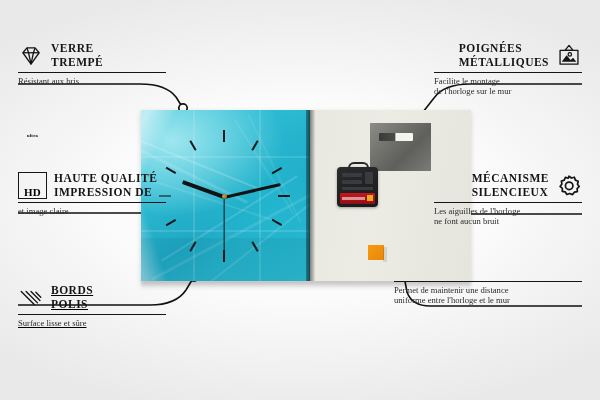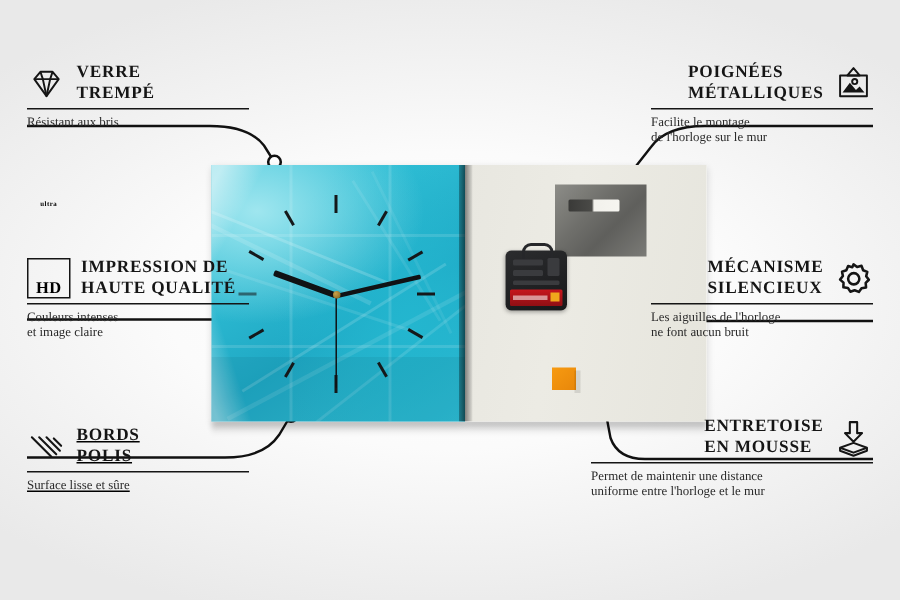--- a/index.html
+++ b/index.html
@@ -223,26 +223,25 @@
     <div class="co-desc">Résistant aux bris</div>
   </div>
 
   <div class="callout left" style="left:18px;top:172px;width:148px;">
     <div class="co-head">
       <div class="hd-badge">
         <div class="u">ultra</div>
         <div class="h">HD</div>
       </div>
       <div>
+        <div class="co-title">HAUTE QUALITÉ</div>
         <div class="co-title">IMPRESSION DE</div>
-        <div class="co-title">HAUTE QUALITÉ</div>
-      </div>
-    </div>
-    <div class="co-rule"></div>
-    <div class="co-desc">Couleurs intenses</div>
+      </div>
+    </div>
+    <div class="co-rule"></div>
     <div class="co-desc">et image claire</div>
   </div>
 
   <div class="callout left" style="left:18px;top:284px;width:148px;text-decoration:underline;">
     <div class="co-head">
       <svg class="ico" viewBox="0 0 32 32">
         <g stroke="#151515" stroke-width="1.7" fill="none" stroke-linecap="round">
           <path d="M4,8 L20,24"></path>
             <path d="M10,8 L24,22"></path>
             <path d="M16,8 L27,19"></path>
@@ -292,31 +291,18 @@
           <circle cx="16.2" cy="15.8" r="4.6"></circle>
         </g>
       </svg>
     </div>
     <div class="co-rule"></div>
     <div class="co-desc">Les aiguilles de l'horloge</div>
     <div class="co-desc">ne font aucun bruit</div>
   </div>
 
   <div class="callout right" style="left:394px;top:278px;width:188px;">
-    <div class="co-head">
-      <div>
-        <div class="co-title">ENTRETOISE</div>
-        <div class="co-title">EN MOUSSE</div>
-      </div>
-      <svg class="ico" viewBox="0 0 32 32">
-        <g fill="none" stroke="#151515" stroke-width="1.7" stroke-linejoin="round">
-          <path d="M13,3 L19,3 L19,12 L23,12 L16,19 L9,12 L13,12 Z"></path>
-          <path d="M16,20 L27,24 L16,28 L5,24 Z"></path>
-          <path d="M5,24 L5,26.5 L16,30.5 L27,26.5 L27,24"></path>
-        </g>
-      </svg>
-    </div>
     <div class="co-rule"></div>
     <div class="co-desc">Permet de maintenir une distance</div>
     <div class="co-desc">uniforme entre l'horloge et le mur</div>
   </div>
 
 </div>
 
 </body></html>

